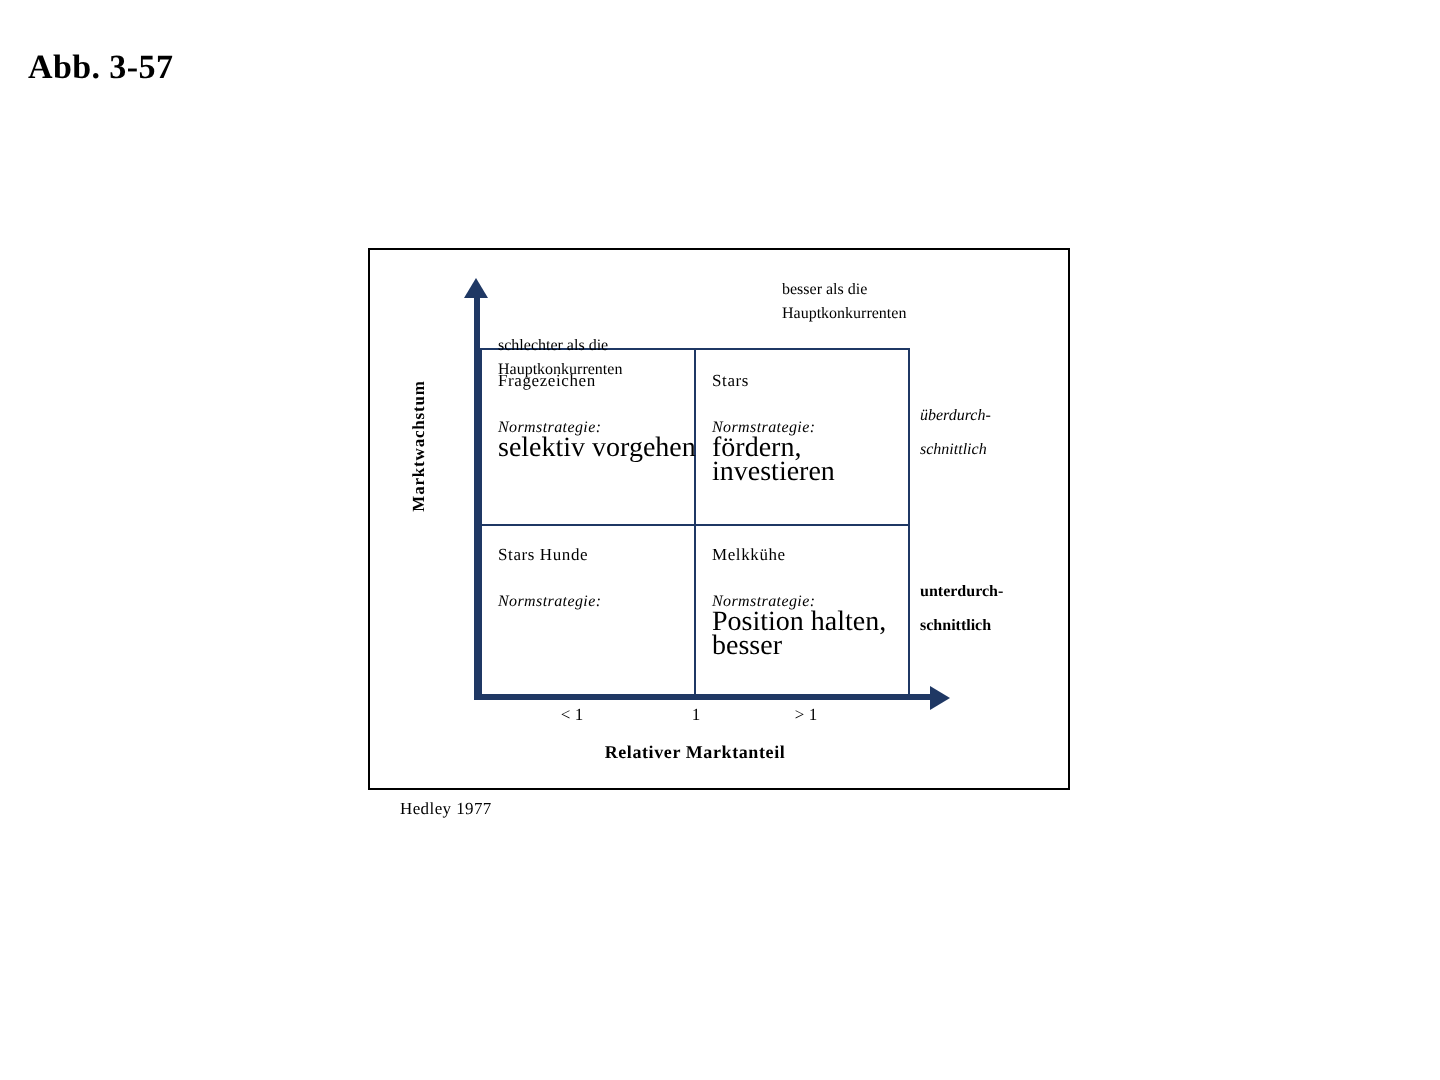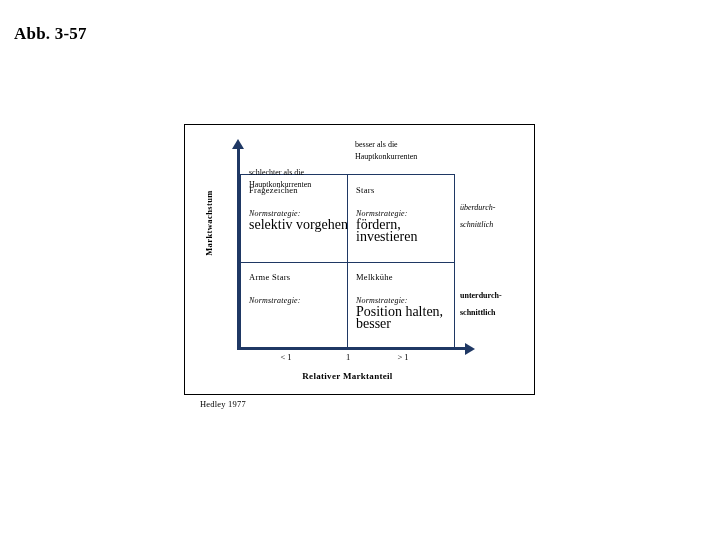--- a/index.html
+++ b/index.html
@@ -228,42 +228,42 @@
 <div class="x-tick" id="x-tick-0">&lt; 1</div>
 <div class="x-tick" id="x-tick-1">1</div>
 <div class="x-tick" id="x-tick-2">&gt; 1</div>
 
 <div id="matrix-box"></div>
 <div id="matrix-v-divider"></div>
 <div id="matrix-h-divider"></div>
 
 <div class="col-header" id="col-header-0" style="white-space: pre-line;">schlechter als die
 Hauptkonkurrenten</div>
-<div class="col-header" id="col-header-1" style="white-space: pre-line;">besser als die
+<div class="col-header" id="col-header-1" style="white-space: pre-line; margin-left: 36px;">besser als die
 Hauptkonkurrenten</div>
 
 <div class="row-side-label" id="row-side-label-0" style="white-space: pre-line;">überdurch-
 schnittlich</div>
 <div class="row-side-label" id="row-side-label-1" style="white-space: pre-line;">unterdurch-
 schnittlich</div>
 
 <div class="quadrant" id="quadrant-0">
   <div class="quadrant-title">Fragezeichen</div>
   <div class="quadrant-strategy-label">Normstrategie:</div>
   <div class="quadrant-strategy-text" style="white-space: pre-line;">selektiv vorgehen</div>
 </div>
 
 <div class="quadrant" id="quadrant-1">
   <div class="quadrant-title">Stars</div>
   <div class="quadrant-strategy-label">Normstrategie:</div>
   <div class="quadrant-strategy-text" style="white-space: pre-line;">fördern, investieren</div>
 </div>
 
 <div class="quadrant" id="quadrant-2">
-  <div class="quadrant-title">Arme Stars</div>
+  <div class="quadrant-title">Stars Hunde</div>
   <div class="quadrant-strategy-label">Normstrategie:</div>
 </div>
 
 <div class="quadrant" id="quadrant-3">
   <div class="quadrant-title">Melkkühe</div>
   <div class="quadrant-strategy-label">Normstrategie:</div>
   <div class="quadrant-strategy-text" style="white-space: pre-line;">Position halten,
 besser</div>
 </div>
 

